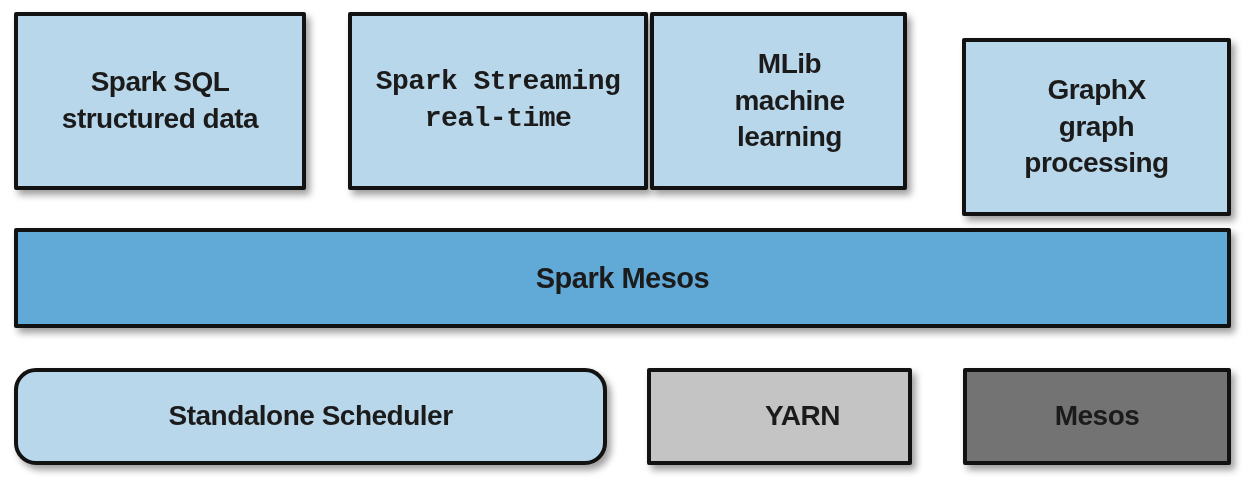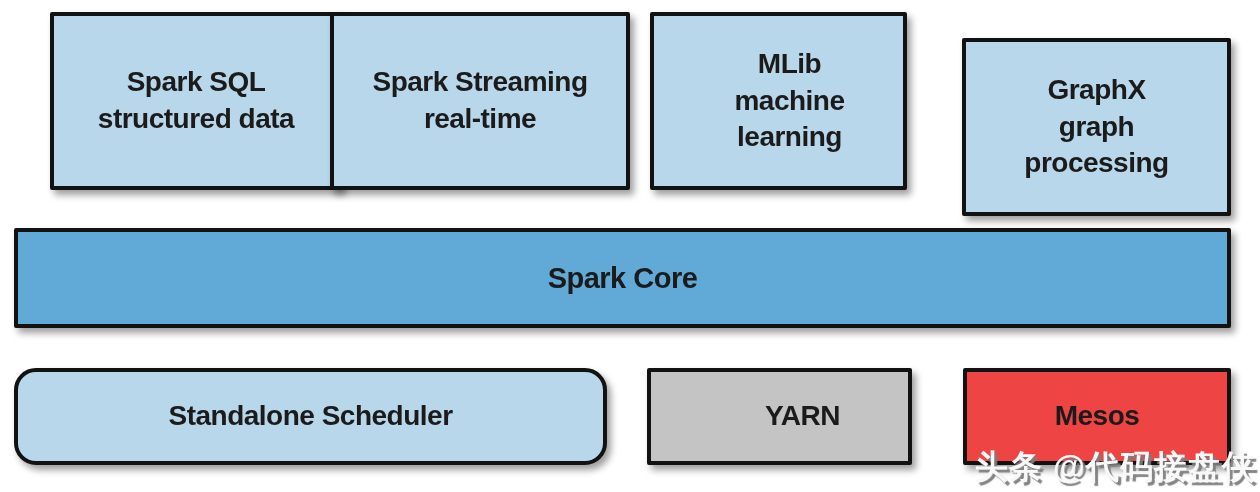--- a/index.html
+++ b/index.html
@@ -25,22 +25,22 @@
     text-align: center;
     white-space: pre-line;
     font-weight: bold;
     color: #1b1b1b;
     line-height: 1.32;
     letter-spacing: -0.5px;
   }
 
   
   .comp { top: 12px; height: 178px; font-size: 28px; }
-  #box-spark-sql        { left: 14px;  width: 292px; margin-left: 36px; }
-  #box-spark-streaming  { left: 330px; width: 300px; }
+  #box-spark-sql        { left: 14px;  width: 292px; }
+  #box-spark-streaming  { left: 348px; width: 300px; font-family: Liberation Mono, monospace; }
   #box-mlib             { left: 650px; width: 257px; }
   #box-graphx           { left: 962px; width: 269px; }
 
   
   #box-spark-core {
     left: 14px; top: 228px;
     width: 1217px; height: 100px;
     font-size: 29px;
   }
 
@@ -74,23 +74,22 @@
 real-time</div>
 
   <div class="box comp" id="box-mlib" style="background: rgb(185, 215, 235); padding-left: 22px;">MLib
 machine
 learning</div>
 
   <div class="box comp" id="box-graphx" style="background: rgb(185, 215, 235); margin-top: 26px;">GraphX
 graph
 processing</div>
 
-  <div class="box" id="box-spark-core" style="background: rgb(97, 169, 214);">Spark Core</div>
+  <div class="box" id="box-spark-core" style="background: rgb(97, 169, 214);">Spark Mesos</div>
 
   <div class="box bottom" id="box-standalone" style="background: rgb(185, 215, 235);">Standalone Scheduler</div>
 
   <div class="box bottom" id="box-yarn" style="background: rgb(196, 196, 196); padding-left: 46px;">YARN</div>
 
-  <div class="box bottom" id="box-mesos" style="background: #ef4444;">Mesos</div>
+  <div class="box bottom" id="box-mesos" style="background: #737373;">Mesos</div>
 
-  <div class="watermark">头条 @代码接盘侠</div>
 
 </div>
 
 </body></html>

